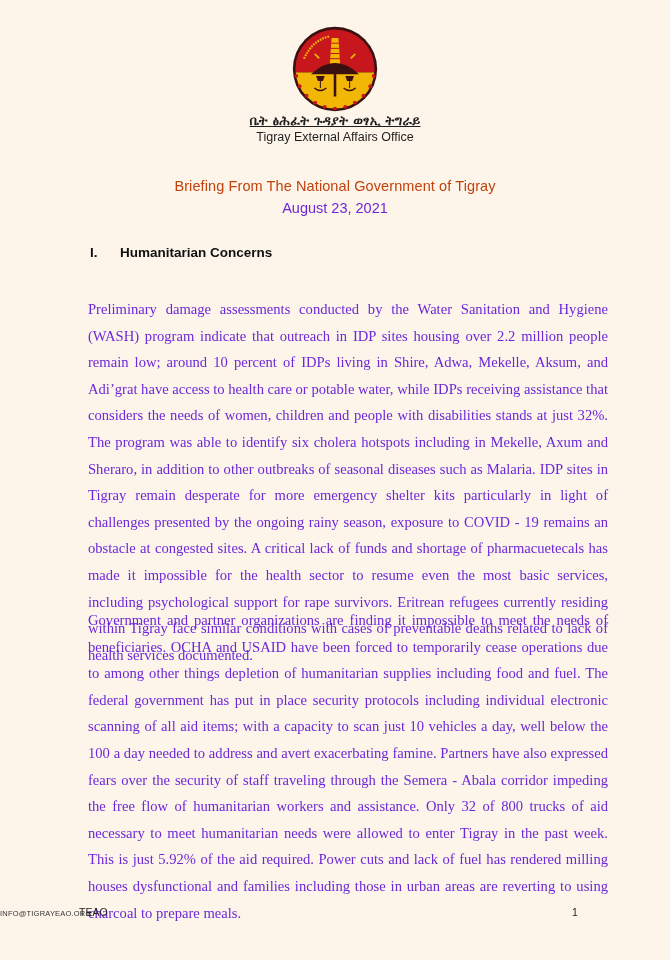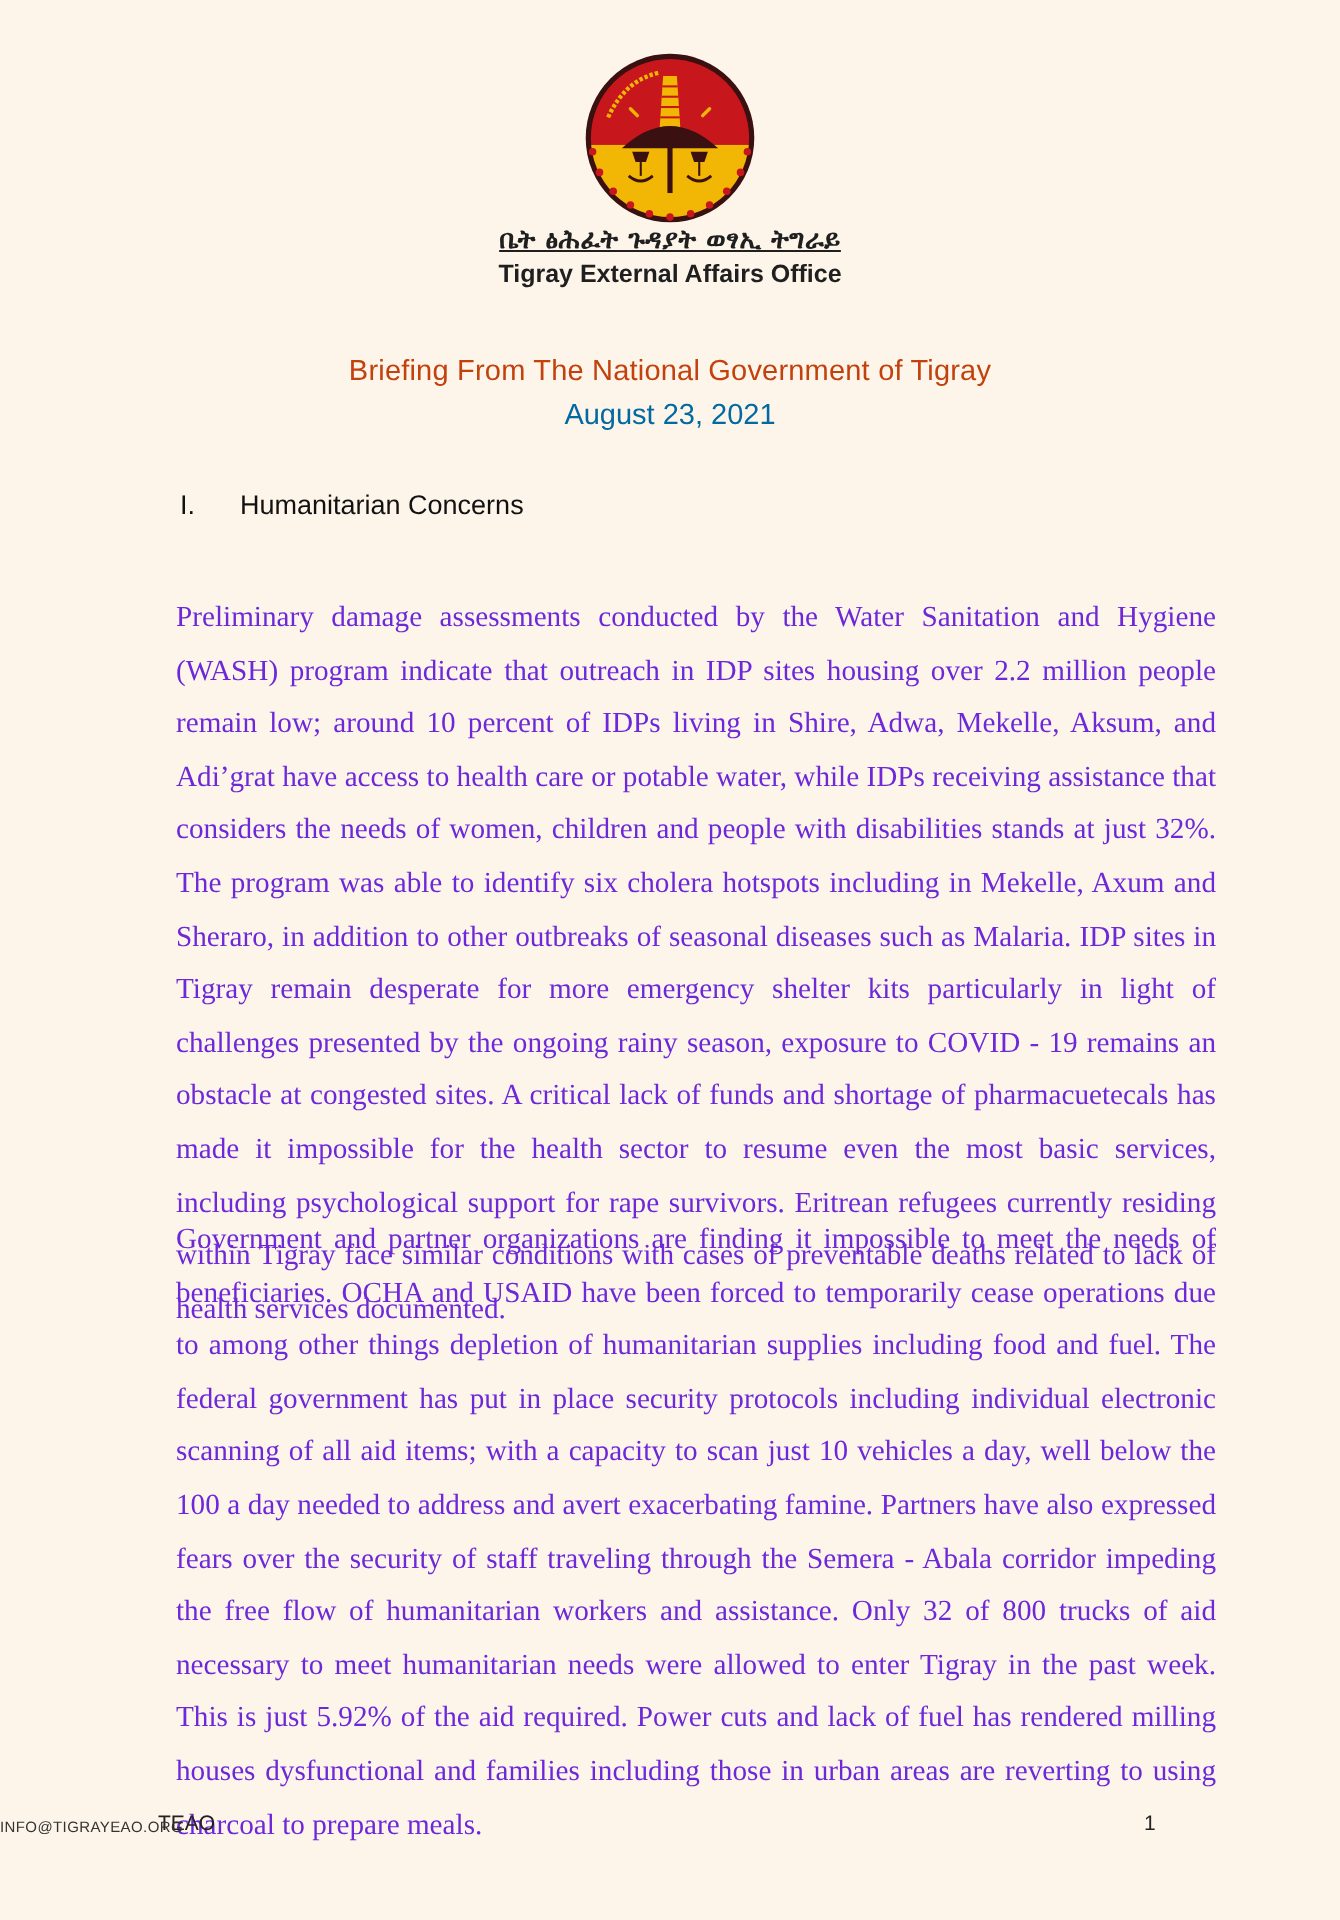--- a/index.html
+++ b/index.html
@@ -35,49 +35,49 @@
       letter-spacing: 0.3px;
       text-decoration: underline;
     }
     .org-english {
       position: absolute;
       left: 0; right: 0;
       top: 130px;
       text-align: center;
       font-family: "Liberation Sans", sans-serif;
       font-size: 12.5px;
-      font-weight: bold;
+      font-weight: normal;
       color: #1f1f1f;
     }
     .brief-title {
       position: absolute;
       left: 0; right: 0;
       top: 178px;
       text-align: center;
       font-family: "Liberation Sans", sans-serif;
       font-size: 14.5px;
       color: #c2410c;
       letter-spacing: 0.1px;
     }
     .brief-date {
       position: absolute;
       left: 0; right: 0;
       top: 200px;
       text-align: center;
       font-family: "Liberation Sans", sans-serif;
       font-size: 14.5px;
-      color: #0369a1;
+      color: #6d28d9;
     }
     .section-heading {
       position: absolute;
       left: 90px;
       top: 245px;
       font-family: "Liberation Sans", sans-serif;
       font-size: 13.5px;
-      font-weight: normal;
+      font-weight: bold;
       color: #111;
     }
     .section-heading .num {
       display: inline-block;
       width: 30px;
     }
     .para {
       position: absolute;
       left: 76px;
       width: 520px;

